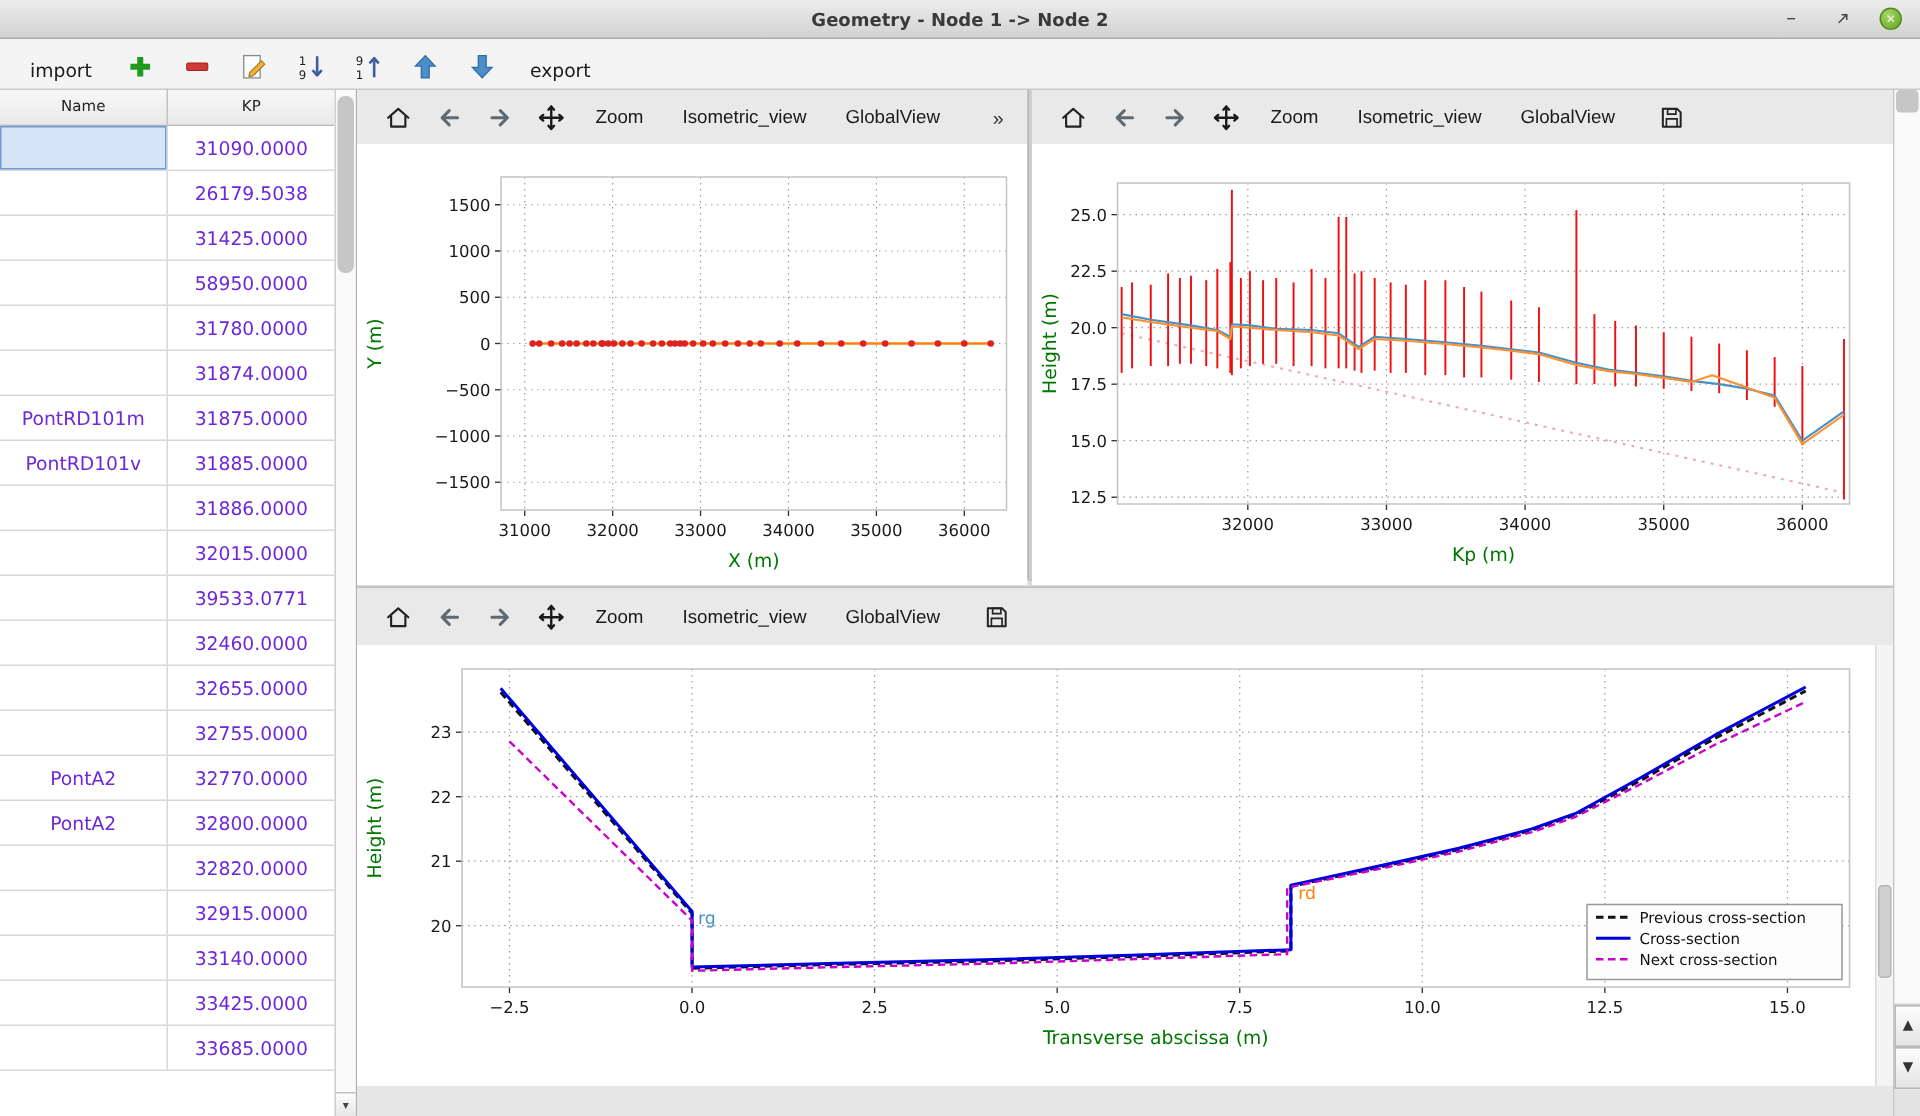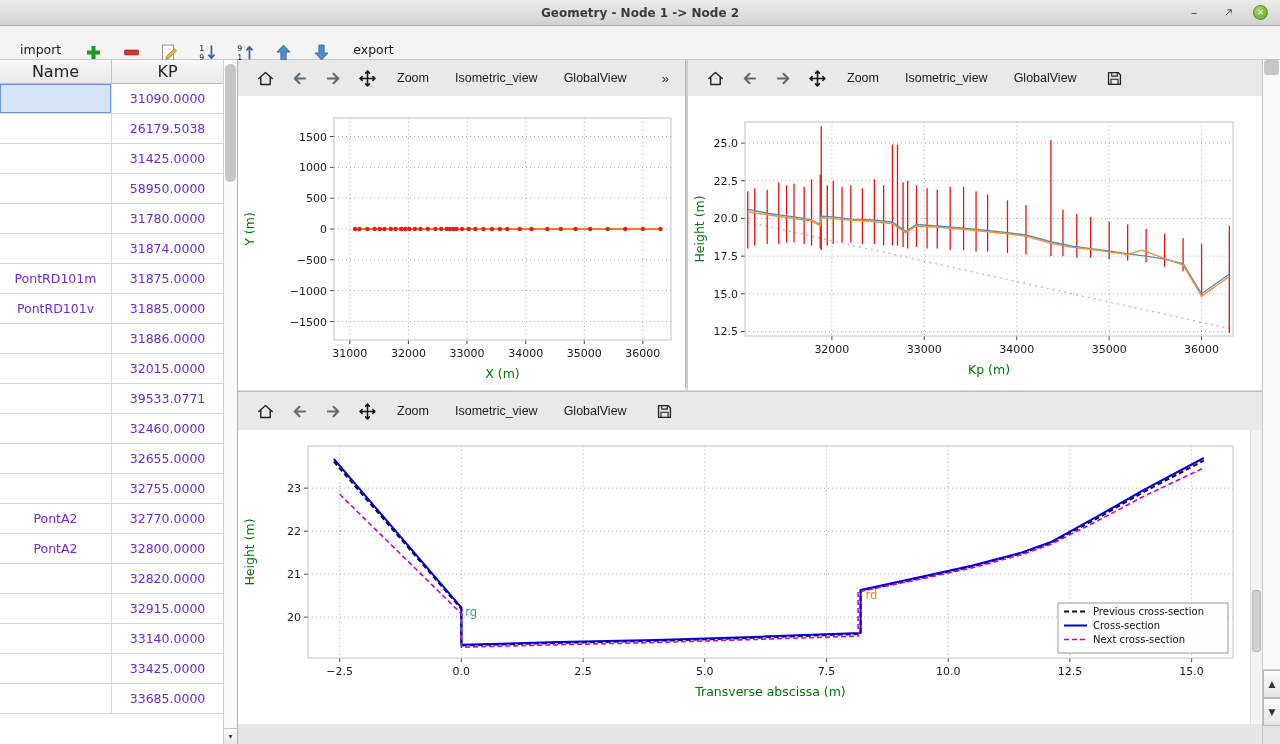--- a/index.html
+++ b/index.html
@@ -19,35 +19,35 @@
     color:#444; font-size:13px; cursor:default; }
   .win-btn svg { width:13px; height:13px; }
   .close-circle { width:15px; height:15px; border-radius:50%;
     background:radial-gradient(circle at 35% 30%, #a7d766, #61a324);
     border:1px solid #548c1e; position:relative; }
   .close-circle::after { content:"✕"; position:absolute; left:0; right:0; top:0; bottom:0;
     font-size:8px; color:#f2f8e8; display:flex; align-items:center; justify-content:center; }
 
   
   .app-toolbar { height:34px; background:#f4f4f4; border-bottom:1px solid #c8c8c8;
-    display:flex; align-items:flex-start; gap:10px; padding:12px 12px; }
+    display:flex; align-items:flex-end; gap:10px; padding:1px 12px; }
   .tb-label { font-size:12.5px; color:#1a1a1a; padding:4px 8px; cursor:default; }
   .tb-icon-btn { width:28px; height:28px; border:none; background:transparent;
     display:flex; align-items:center; justify-content:center; cursor:default; }
   .tb-icon-btn svg { width:21px; height:21px; }
 
   
   .content { display:flex; height:684px; }
 
   
   .left-panel { width:238px; display:flex; background:#fff; border-right:1px solid #b0b0b0; }
   .table { width:224px; display:flex; flex-direction:column; }
   .thead { display:flex; height:24px; background:linear-gradient(#f7f7f7,#e9e9e9);
     border-bottom:1px solid #b9b9b9; }
-  .th { font-size:16px; color:#222; display:flex; align-items:center; justify-content:center;text-align:center; }
+  .th { font-size:10px; color:#222; display:flex; align-items:center; justify-content:center;text-align:center; }
   .th.name { width:112px; border-right:1px solid #c2c2c2; }
   .th.kp { flex:1; }
   .tbody { flex:1; overflow:hidden; }
   .trow { display:flex; height:30px; border-bottom:1px solid #d8d8d8; background:#fff; }
   .cell { font-size:12.5px; color:#6d28d9; display:flex; align-items:center; justify-content:center; }
   .cell.name { width:112px; border-right:1px solid #d8d8d8; position:relative; }
   .cell.kp { flex:1; }
   .cell.sel { background:#d5e4f6; box-shadow:inset 0 0 0 1px #6f9bd2; }
   .table-scroll { width:14px; background:#f2f2f2; border-left:1px solid #d0d0d0;
     display:flex; flex-direction:column; }

